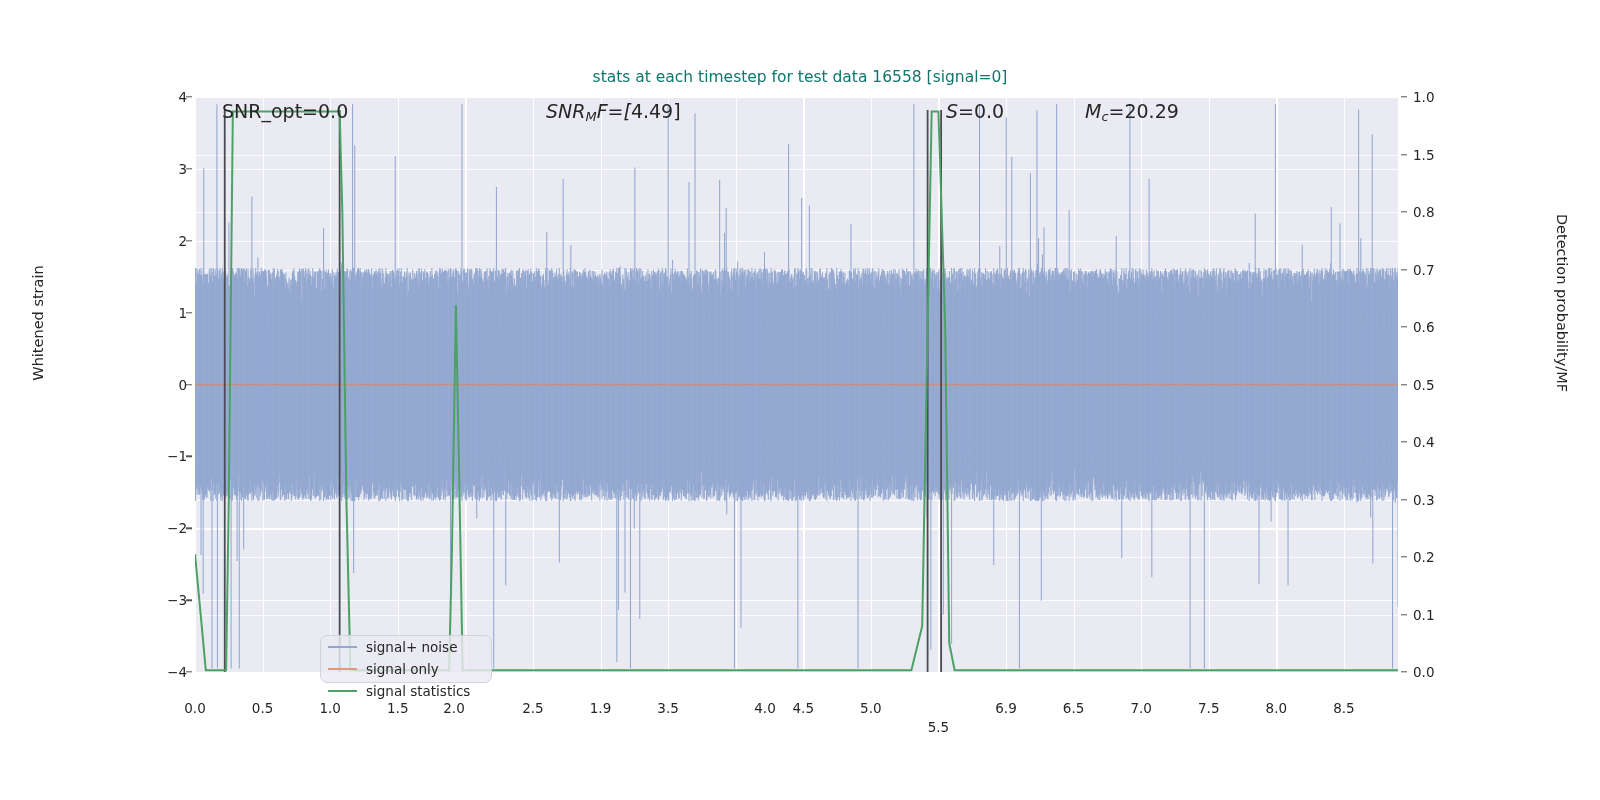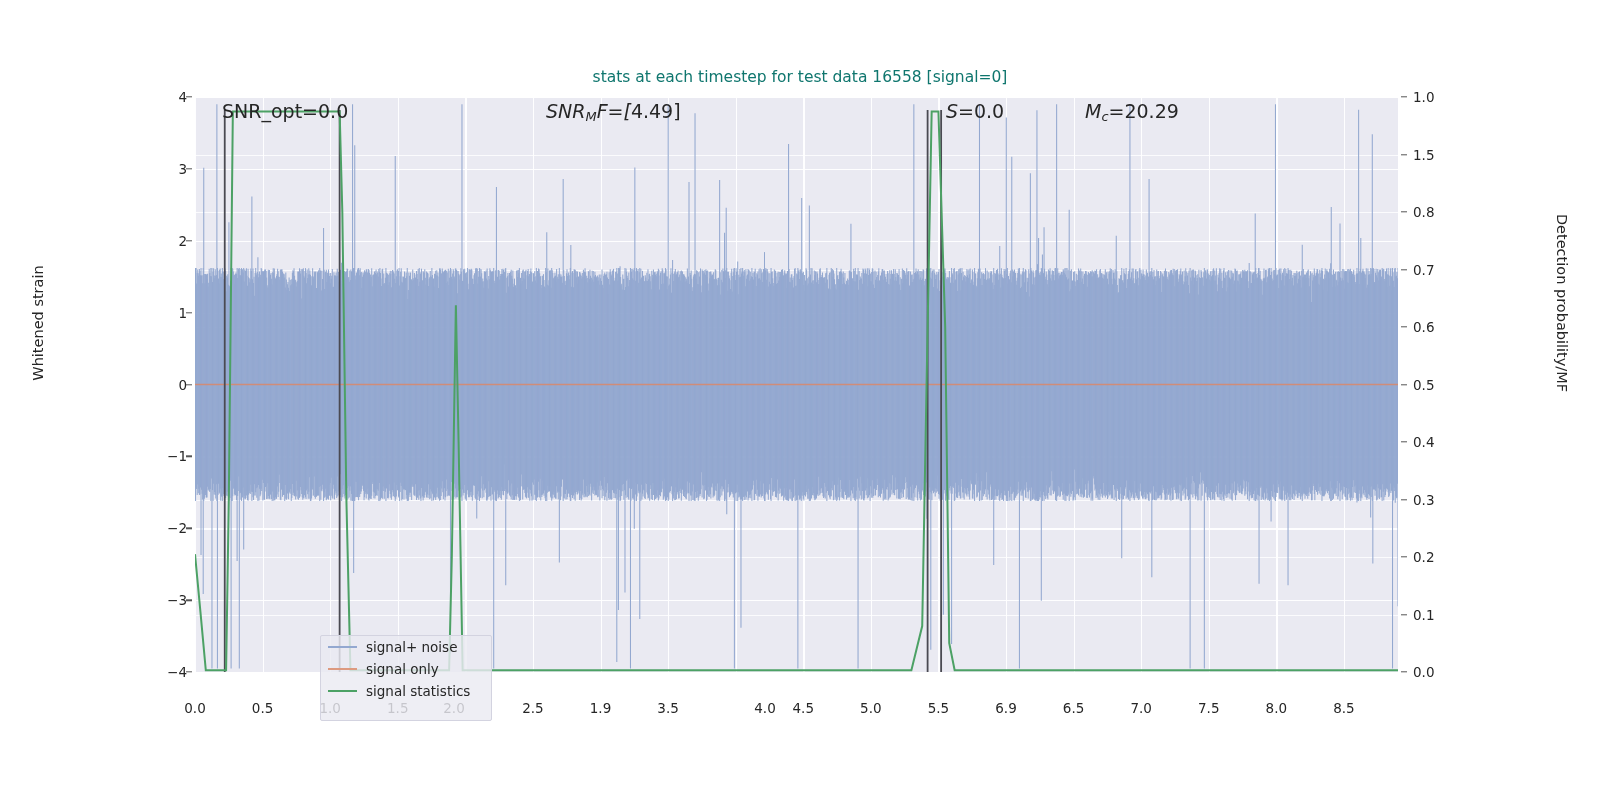--- a/index.html
+++ b/index.html
@@ -63,23 +63,23 @@
     text-align:center;font-size:14.5px;color:#262626;
   }
 
   
   .annot{position:absolute;font-size:19px;color:#262626;white-space:nowrap;}
   .annot i{font-style:italic;}
   .annot sub{font-size:.68em;font-style:italic;vertical-align:-.25em;}
 
   
   #legend{
-    position:absolute;left:320px;top:635px;width:172px;height:86px;
+    position:absolute;left:320px;top:635px;width:172px;height:48px;
     background:rgba(234,234,242,0.82);
-    border:1px solid #d3d3e0;border-radius:2px;
+    border:1px solid #d3d3e0;border-radius:7px;
     padding:0;box-sizing:border-box;
   }
   .legend-row{
     display:flex;align-items:center;height:22px;padding-left:7px;
   }
   .legend-swatch{width:29px;height:0;border-top-width:2px;border-top-style:solid;margin-right:9px;flex:0 0 29px;}
   .legend-label{font-size:13.5px;color:#262626;white-space:nowrap;}
 </style>
 </head>
 <body>
@@ -2392,21 +2392,21 @@
       <div class="xtick" style="left: 262.584px;">0.5</div>
       <div class="xtick" style="left: 330.169px;">1.0</div>
       <div class="xtick" style="left: 397.753px;">1.5</div>
       <div class="xtick" style="left: 454px;">2.0</div>
       <div class="xtick" style="left: 532.921px;">2.5</div>
       <div class="xtick" style="left: 600.506px;">1.9</div>
       <div class="xtick" style="left: 668.09px;">3.5</div>
       <div class="xtick" style="left: 765px; text-align: center;">4.0</div>
       <div class="xtick" style="left: 803.258px;">4.5</div>
       <div class="xtick" style="left: 870.843px;">5.0</div>
-      <div class="xtick" style="left: 938.427px;">5.5</div>
+      <div class="xtick" style="left: 938.427px; margin-top: 19px;">5.5</div>
       <div class="xtick" style="left: 1006.01px;">6.9</div>
       <div class="xtick" style="left: 1073.6px;">6.5</div>
       <div class="xtick" style="left: 1141.18px;">7.0</div>
       <div class="xtick" style="left: 1208.76px;">7.5</div>
       <div class="xtick" style="left: 1276.35px;">8.0</div>
       <div class="xtick" style="left: 1343.93px;">8.5</div>
     </div>
 
   <div id="ylabel-left">Whitened strain</div>
   <div id="ylabel-right">Detection probability/MF</div>

